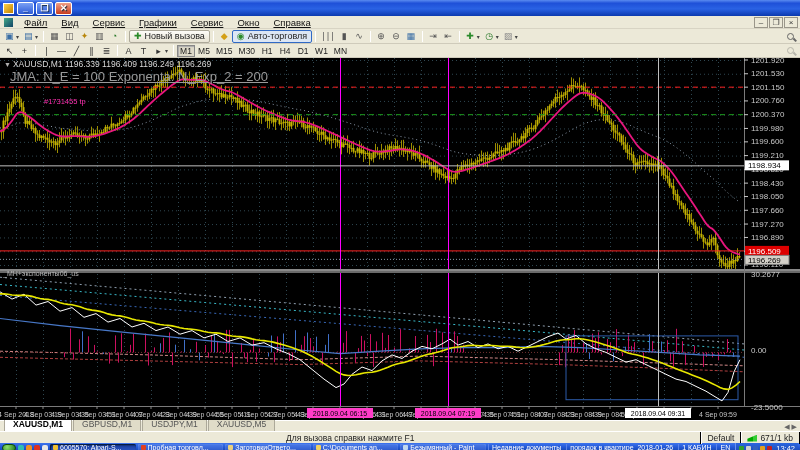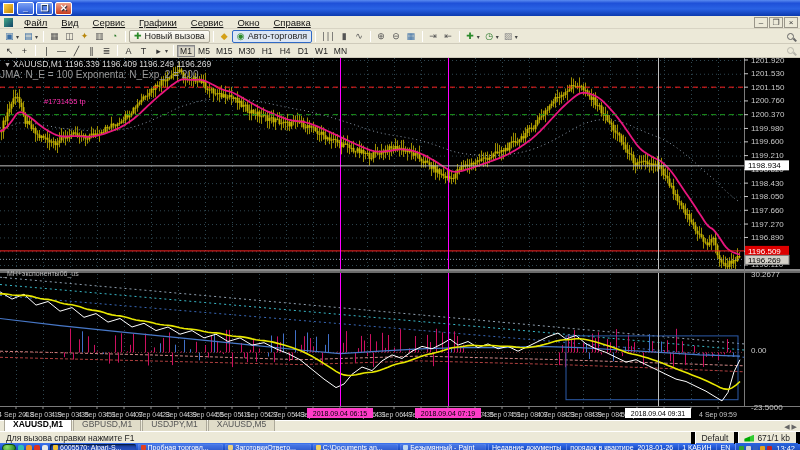--- a/index.html
+++ b/index.html
@@ -42,35 +42,35 @@
   .tf.active{border:1px solid #888;background:#DCD8C8;box-shadow:inset 1px 1px 1px #aaa;}
   .magwrap{margin-left:auto;display:flex;align-items:center;padding-right:4px;}
   .mag{position:relative;width:7px;height:7px;border:1.5px solid #666;border-radius:50%;}
   .mag::after{content:"";position:absolute;left:5px;top:5px;width:4px;height:1.5px;
     background:#666;transform:rotate(45deg);}
   
   .chartarea{position:relative;width:800px;height:362px;background:#000;}
   .ov{position:absolute;white-space:nowrap;pointer-events:none;}
   #ov-hdr1{left:4px;top:1px;font-size:8.5px;color:#d8d8d8;}
   #ov-hdr1 .col{color:#b0b0b0;font-size:7px;margin-right:2px;}
-  #ov-hdr2{left:0;top:11px;font-size:10px;color:#9a9a9a;}
+  #ov-hdr2{left:10px;top:11px;font-size:13px;color:#9a9a9a;text-decoration:underline;}
   #ov-trade{left:6px;top:39px;font-size:7.5px;color:#ff30b0;margin-left:38px;}
   #ov-sub{left:3px;top:212px;font-size:7px;color:#b8b8b8;}
   
   .tabbar{height:11px;display:flex;align-items:flex-end;background:#ECE9D8;
     border-top:1px solid #fff;font-size:8.5px;color:#333;padding-left:4px;}
   .tab{padding:12px 8px;height:11px;line-height:11px;border:1px solid #aca899;border-bottom:none;
     border-radius:2px 2px 0 0;background:#e0dcc8;color:#555;margin-right:1px;}
   .tab.active{background:#fff;color:#000;font-weight:bold;}
   .tabarrows{margin-left:auto;display:flex;gap:2px;padding-right:3px;color:#666;font-size:7px;}
   
   .statusbar{height:12px;display:flex;align-items:center;background:#ECE9D8;
     border-top:1px solid #fff;font-size:8.5px;color:#222;}
-  .sp{border-right:4px solid #000000;box-shadow:1px 0 0 #fff;padding:0 6px;height:12px;
-    line-height:12px;white-space:nowrap;overflow:hidden;}
+  .sp{border-right:1px solid #000000;box-shadow:1px 0 0 #fff;padding:0 6px;height:12px;
+    line-height:12px;white-space:nowrap;overflow:hidden;text-align:center;}
   .sp.grow{flex:1;}
   .conn{display:inline-block;width:10px;height:7px;margin-right:3px;vertical-align:-1px;
     background:linear-gradient(90deg,#0a0 60%,#3c3 60%);clip-path:polygon(0 100%,0 60%,100% 0,100% 100%);}
   
   .taskbar{height:10px;display:flex;align-items:center;gap:2px;
     background:linear-gradient(180deg,#3D74EE,#2257D4 45%,#123F9E 100%);padding:0 2px;
     font-size:7px;color:#fff;}
   .startorb{width:14px;height:8px;border-radius:4px;flex:0 0 auto;
     background:radial-gradient(circle at 35% 35%,#8ee06a,#1e7a1e);border:1px solid #0a4a0a;}
   .ql{width:6px;height:6px;border-radius:2px;flex:0 0 auto;}

